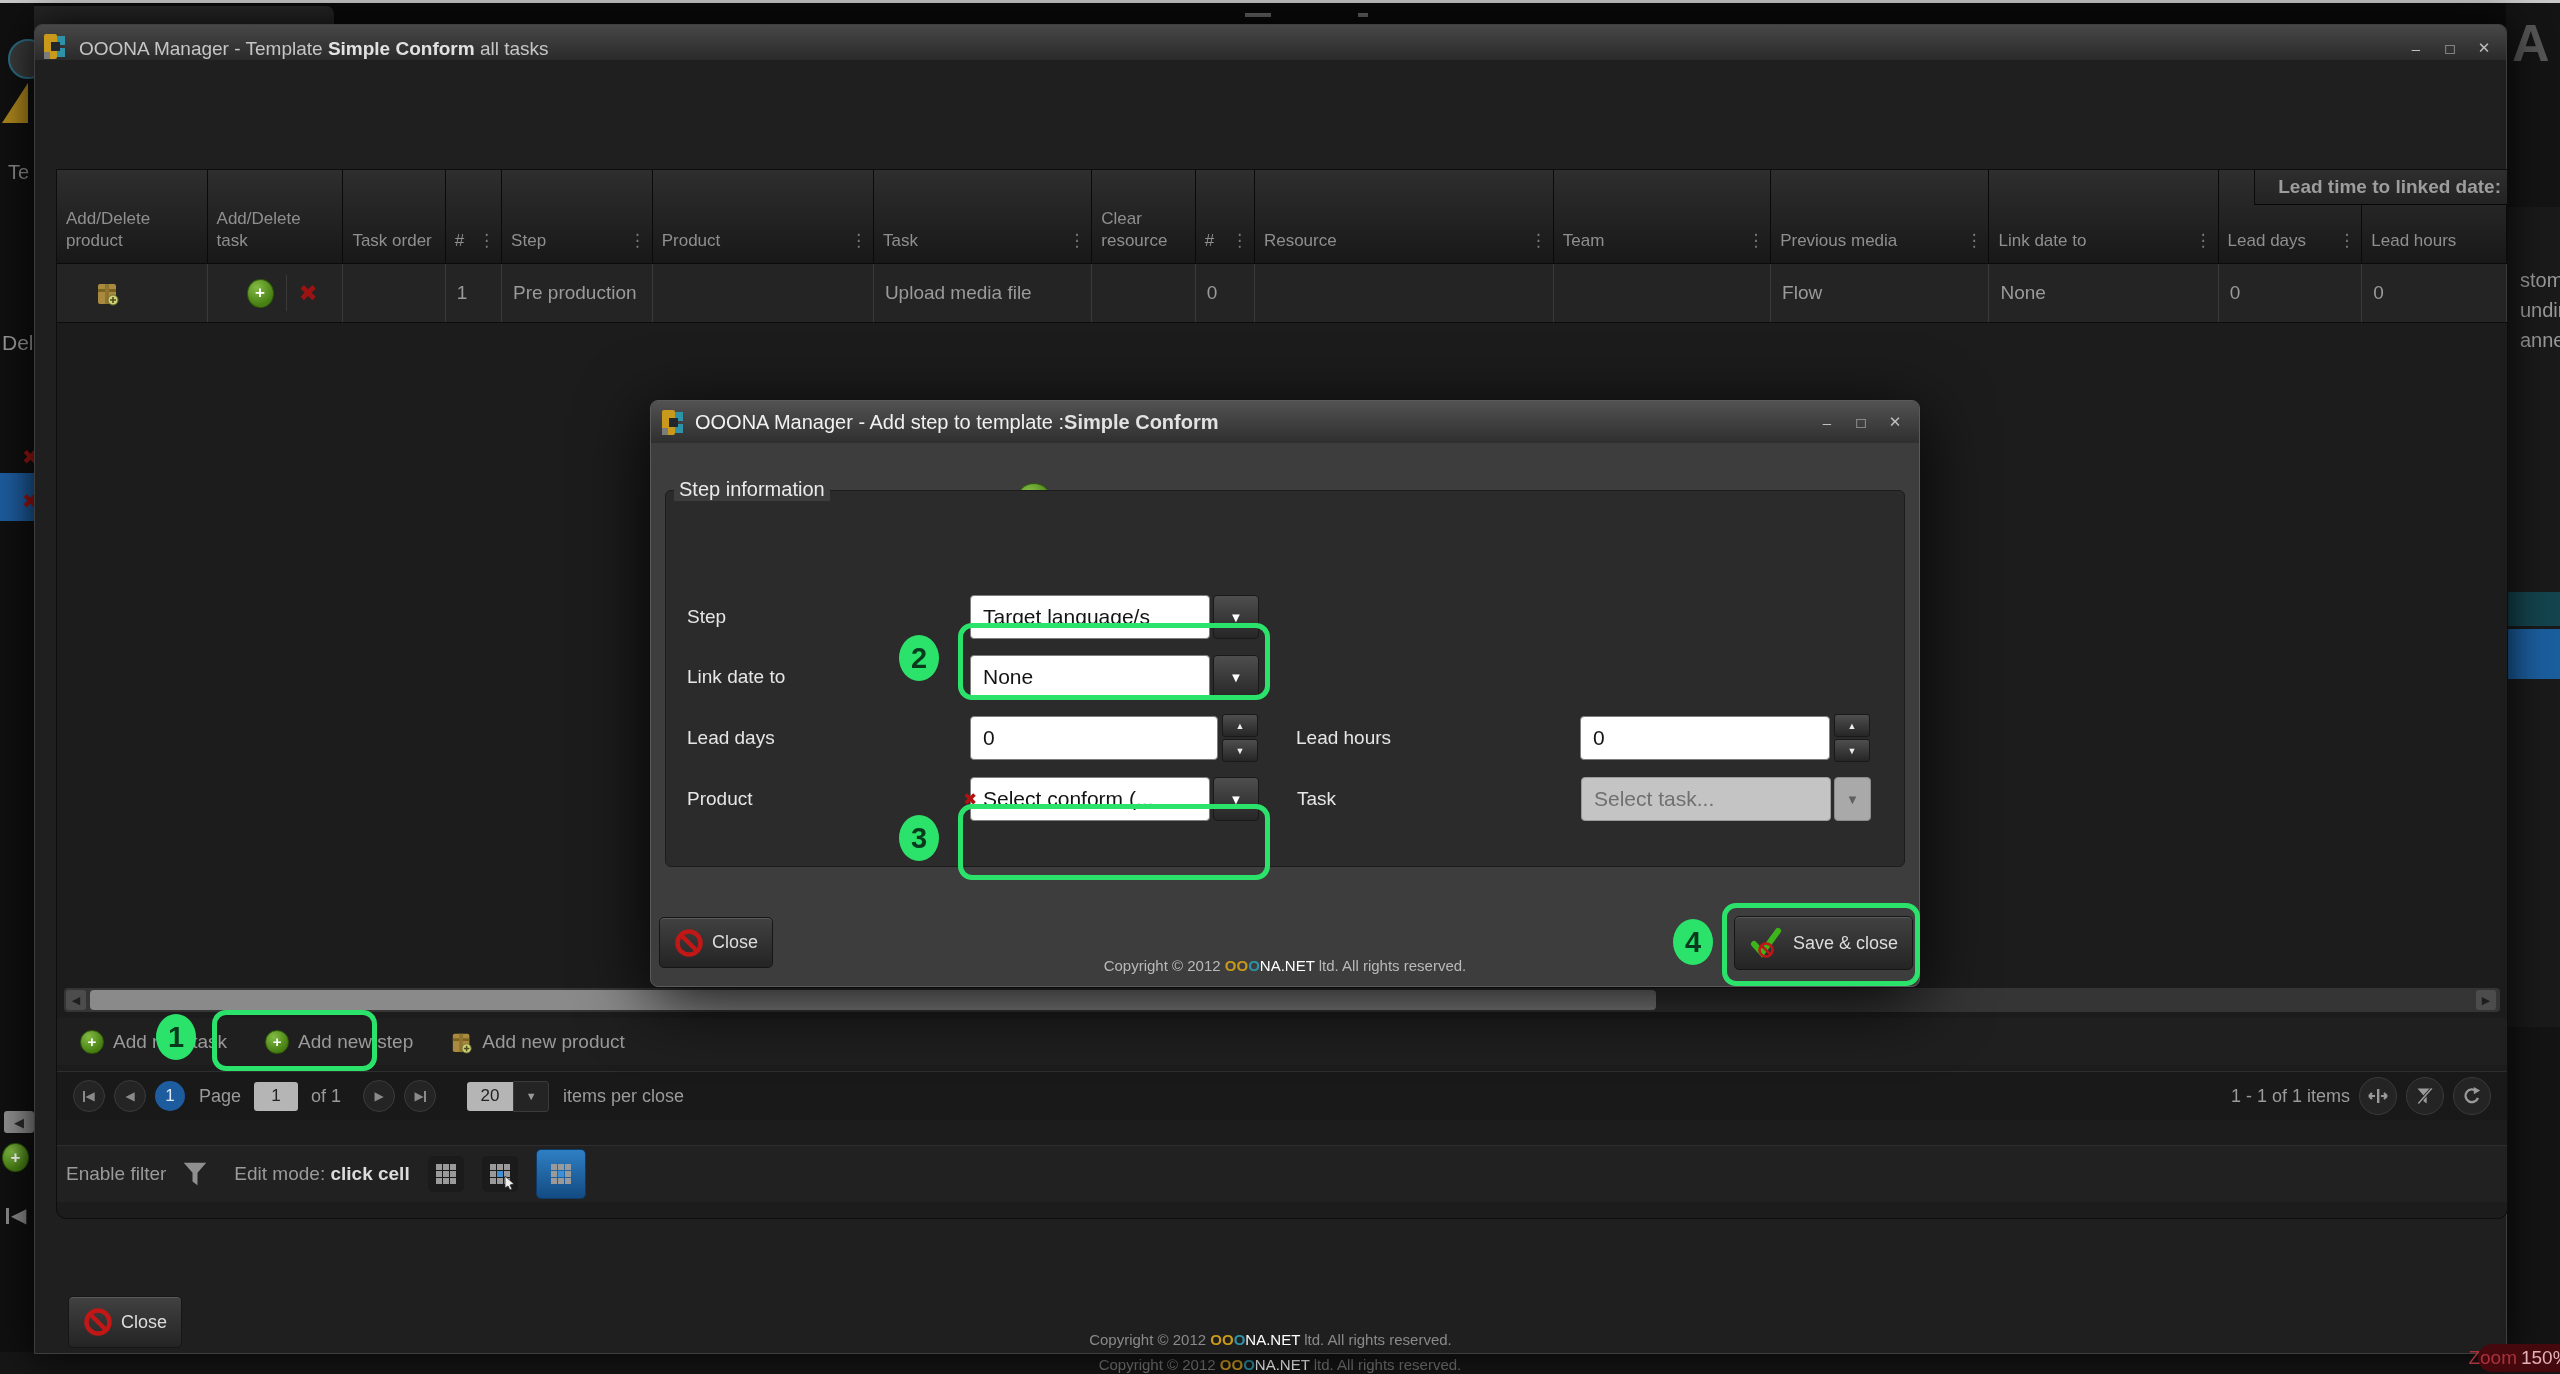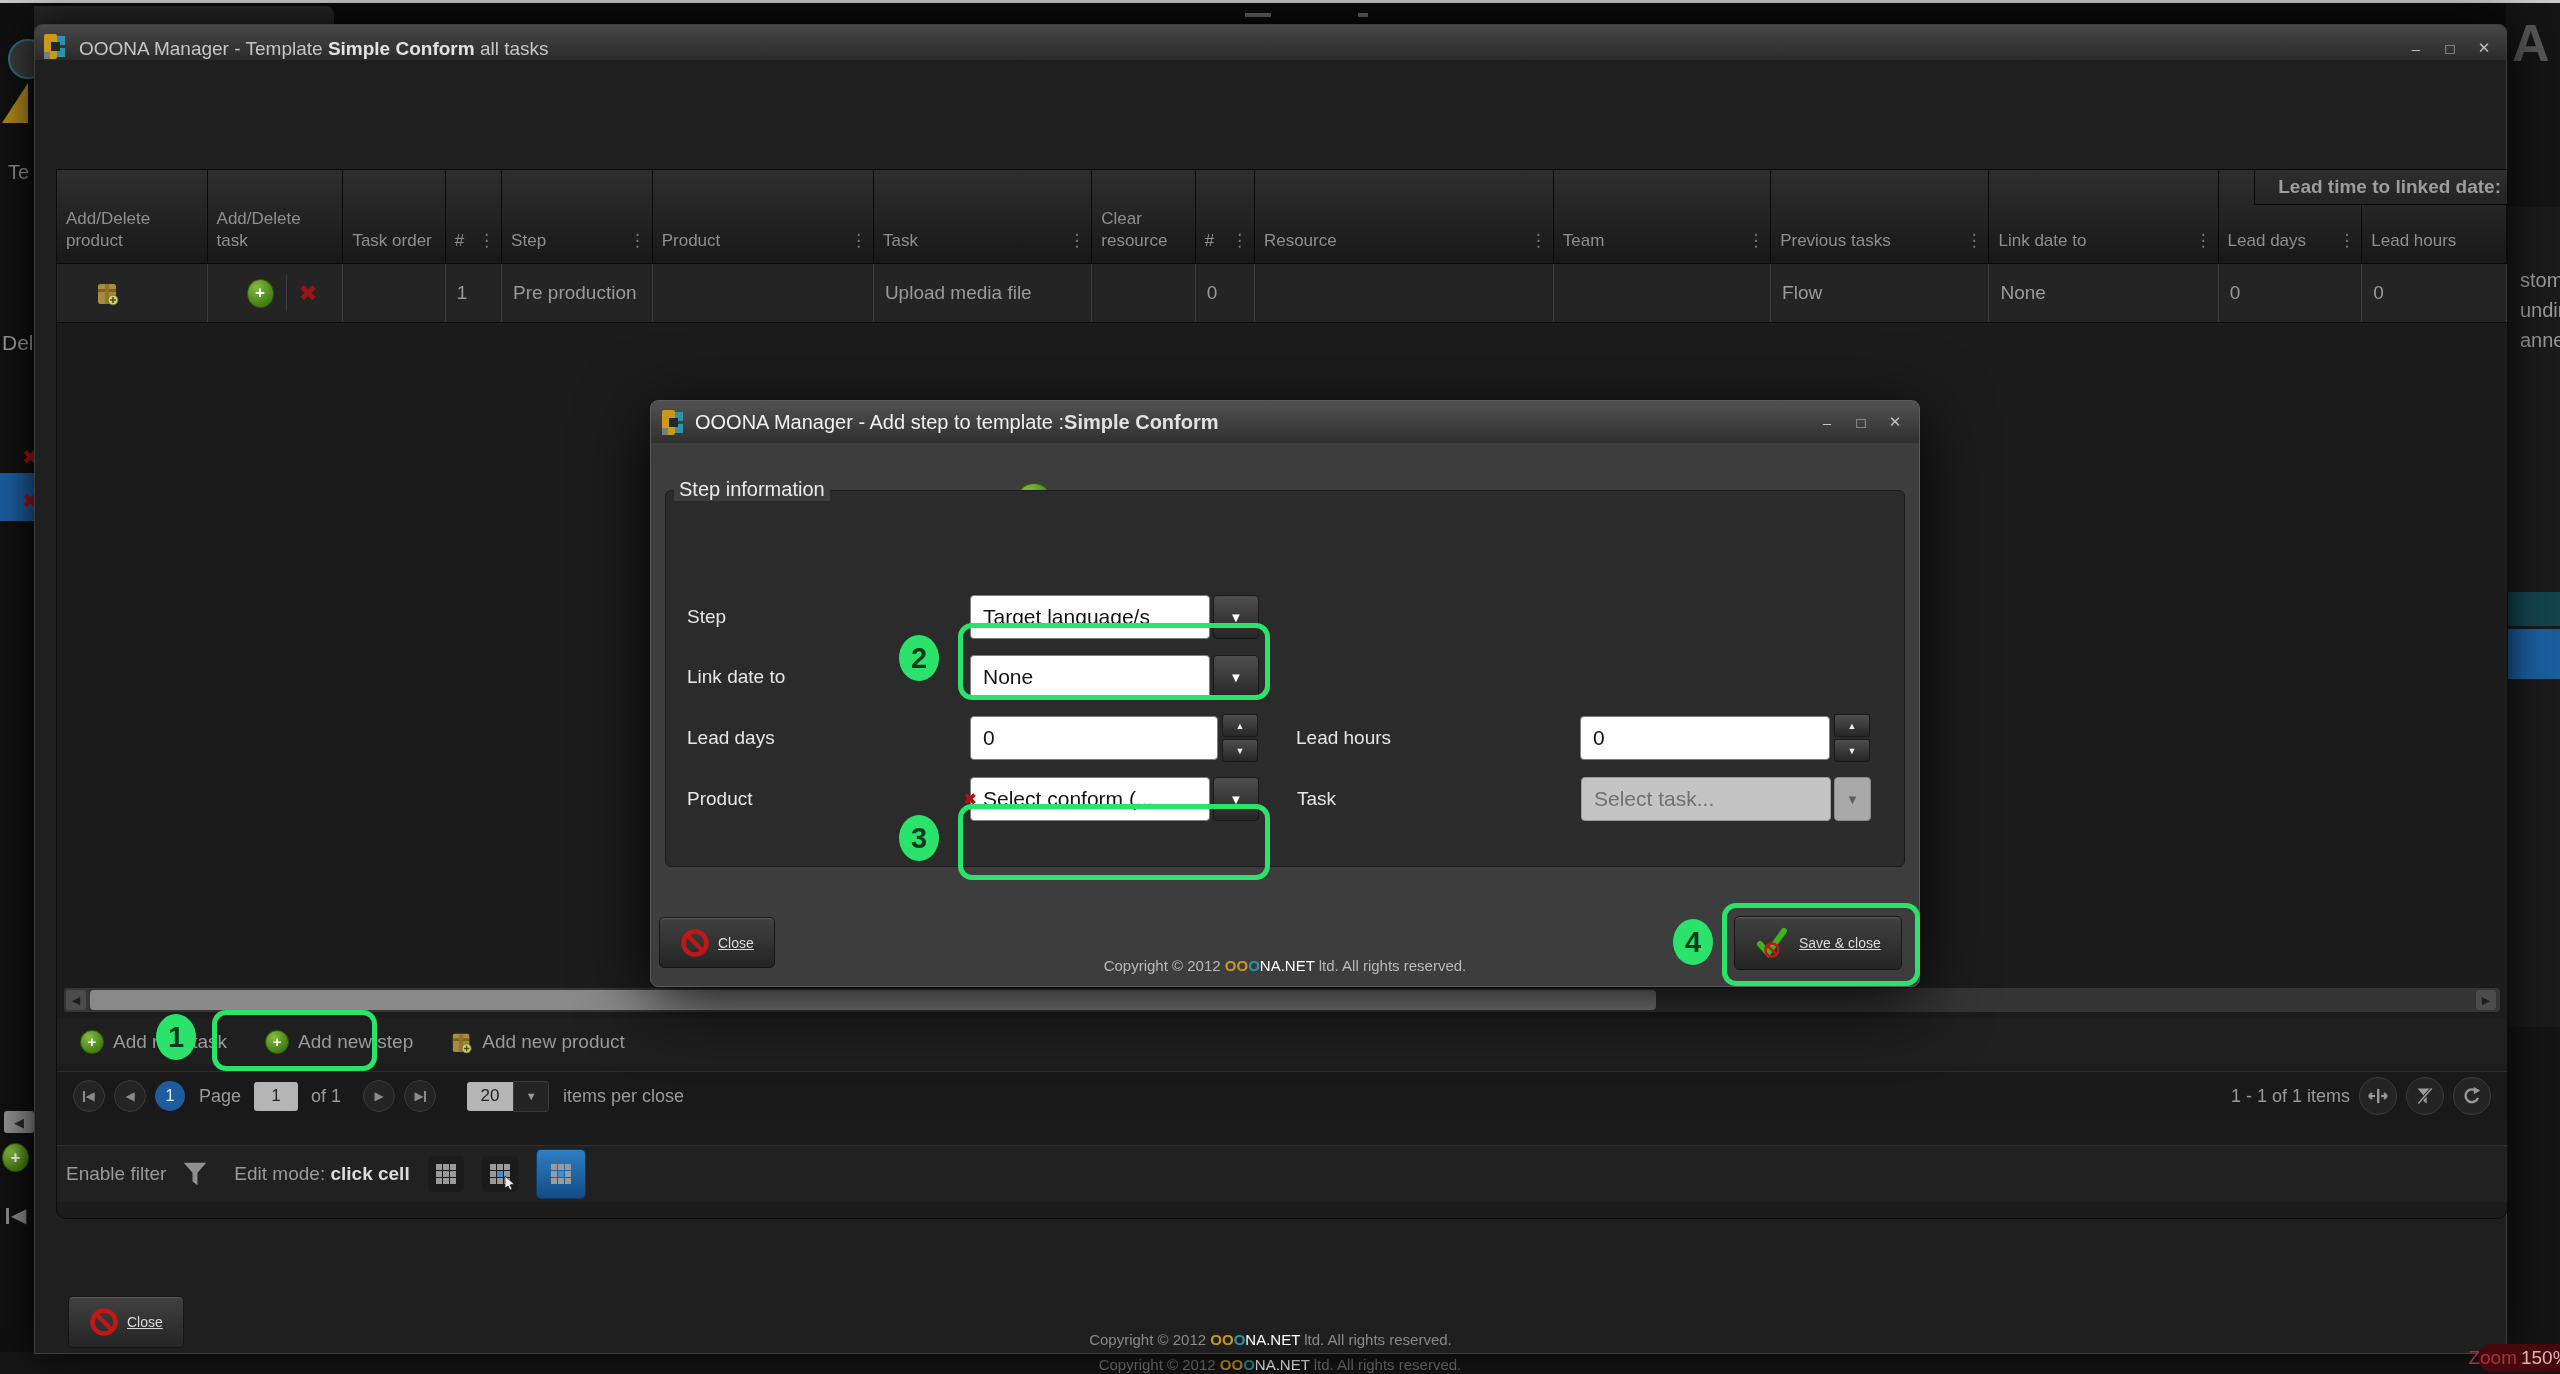--- a/index.html
+++ b/index.html
@@ -102,21 +102,21 @@
             margin-left:18px;position:relative;}
   .mode-btn.sel{width:48px;height:48px;background:linear-gradient(#2f7fc4,#134b82);border:1px solid #0d3a66;}
   .gridglyph{display:grid;grid-template-columns:repeat(3,6px);grid-template-rows:repeat(3,6px);gap:1px;}
   .gridglyph span{background:#9a9a9a;}
   .gridglyph span.blue{background:#3f8fd4;}
   .cursor-ov{position:absolute;right:2px;bottom:2px;}
 
   
   .btn-dark{background:linear-gradient(#414141,#242424);border:1px solid #161616;border-radius:5px;
             box-shadow:inset 0 1px 0 #5a5a5a;color:#dcdcdc;display:flex;align-items:center;gap:8px;
-            padding:0 20px;font-size:14px;text-decoration:underline;}
+            padding:0 14px;font-size:18px;}
   .foot-close{position:absolute;left:33px;top:1271px;height:50px;}
   .copyline{position:absolute;left:0;width:100%;text-align:center;font-size:15px;color:#8a8a8a;}
   .cr-gold{color:#c9991c;font-weight:bold;}
   .cr-teal{color:#2e93a8;font-weight:bold;}
   .cr-gray{color:#ffffff;font-weight:normal;}
   .copy1{top:1306px;}
   .copy2{position:absolute;left:0;top:1356px;width:2560px;text-align:center;font-size:15px;color:#777;z-index:6;}
 
   
   .modal{position:absolute;left:650px;top:400px;width:1268px;height:585px;z-index:30;
@@ -261,21 +261,21 @@
           </div>
         <div class="hc w304">
             <span>Resource</span>
             <span class="menu-dots">⋮</span>
           </div>
         <div class="hc w221">
             <span>Team</span>
             <span class="menu-dots">⋮</span>
           </div>
         <div class="hc w222">
-            <span>Previous tasks</span>
+            <span>Previous media</span>
             <span class="menu-dots">⋮</span>
           </div>
         <div class="hc w233">
             <span>Link date to</span>
             <span class="menu-dots">⋮</span>
           </div>
         <div class="hc w146">
             <span>Lead days</span>
             <span class="menu-dots">⋮</span>
           </div>

